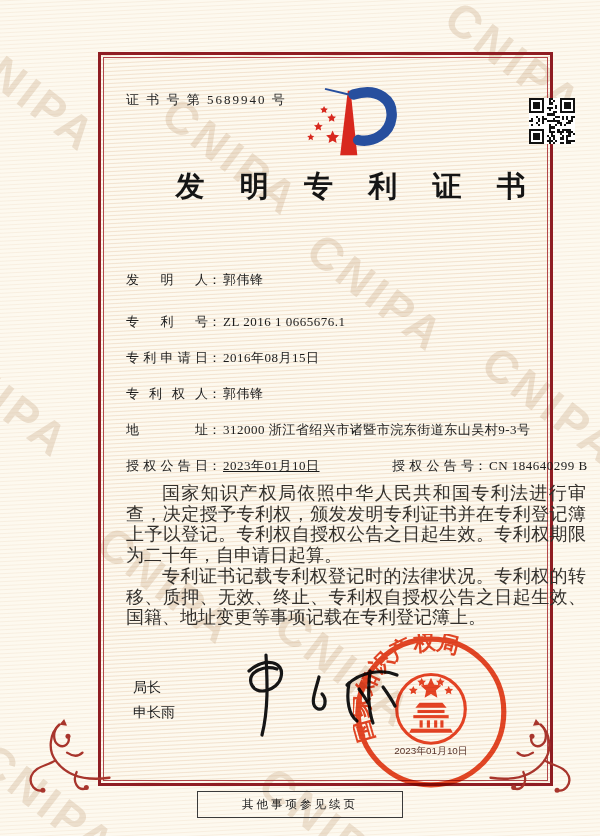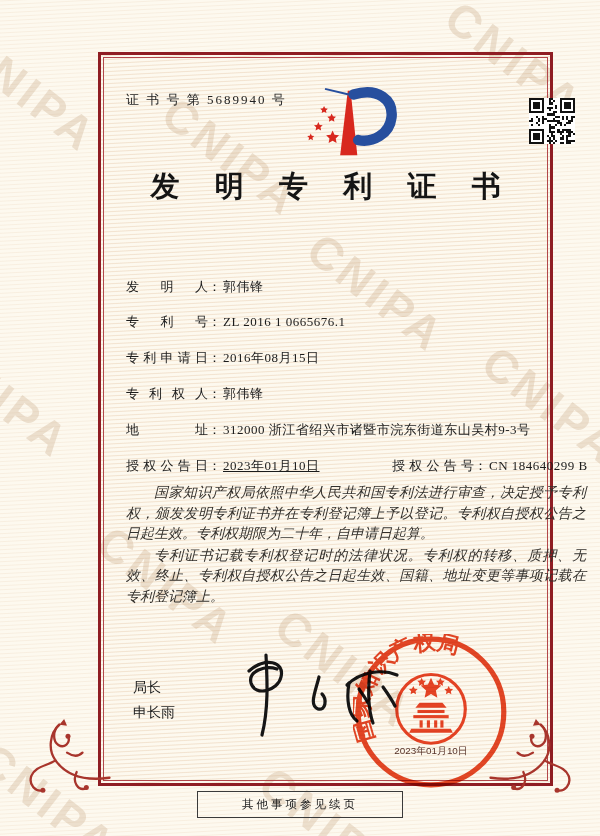--- a/index.html
+++ b/index.html
@@ -28,32 +28,32 @@
     background-image:repeating-linear-gradient(177deg,
       rgba(214,166,120,0) 0px, rgba(214,166,120,0.17) 1px,
       rgba(253,249,238,0) 2px, rgba(253,249,238,0) 4px);
     margin-left:48px;
   }
   .frame-inner{position:absolute;inset:2px;border:1px solid #b2474b;}
   .cert-no{position:absolute;left:25px;top:36px;font-size:13px;letter-spacing:2px;color:#222;}
   .logo{position:absolute;left:195px;top:30px;width:115px;height:76px;}
   .title{
     position:absolute;left:0;top:112px;width:100%;text-align:center;
-    font-size:29px;font-weight:bold;letter-spacing:14px;color:#151515;text-indent:14px;
+    font-size:29px;font-weight:bold;letter-spacing:14px;color:#151515;text-indent:14px;padding-left:25px;
   }
   .qr{position:absolute;left:428px;top:43px;width:46px;height:46px;}
   .frow{position:absolute;left:25px;width:460px;font-size:13px;white-space:nowrap;}
   .flabel{display:inline-block;width:82px;text-align:justify;text-align-last:justify;vertical-align:top;}
   .colon{display:inline-block;margin-right:2px;}
   .fvalue{letter-spacing:0.5px;}
   .grant-right{position:absolute;left:266px;top:0;}
   .paras{position:absolute;left:25px;top:428px;width:460px;}
   .paras p{
-    margin:0 0 1px 0;font-size:14px;line-height:20.5px;text-indent:2em;
-    font-style:italic;color:#33302c;text-align:justify;
+    margin:0 0 1px 0;font-size:18px;line-height:20.5px;text-indent:2em;
+    color:#33302c;text-align:justify;
   }
   .signer{position:absolute;left:32px;top:620px;font-size:14px;line-height:25px;color:#222;}
   .signature{position:absolute;left:120px;top:594px;width:200px;height:95px;}
   .pageinfo{
     position:absolute;left:0;top:700px;width:100%;text-align:center;
     font-size:10.5px;letter-spacing:2px;color:#333;
   }
   .seal{position:absolute;left:353px;top:634px;width:156px;height:156px;z-index:3;mix-blend-mode:multiply;}
   .flourish{position:absolute;width:88px;height:82px;z-index:3;}
   .flourish.bl{left:24px;top:716px;}
@@ -221,21 +221,21 @@
               <rect x="11" y="20" width="1" height="1"></rect>
               <rect x="14" y="20" width="1" height="1"></rect>
               <rect x="15" y="20" width="1" height="1"></rect>
               <rect x="17" y="20" width="1" height="1"></rect>
               <rect x="18" y="20" width="1" height="1"></rect>
             </g>
         </g>
       </svg>
     </div>
 
-    <div class="frow" style="top:223px;">
+    <div class="frow" style="top:216px;">
       <span class="flabel">发明人</span><span class="colon">：</span><span class="fvalue">郭伟锋</span>
     </div>
     <div class="frow" style="top:258px;">
       <span class="flabel">专利号</span><span class="colon">：</span><span class="fvalue">ZL 2016 1 0665676.1</span>
     </div>
     <div class="frow" style="top:294px;">
       <span class="flabel">专利申请日</span><span class="colon">：</span><span class="fvalue">2016年08月15日</span>
     </div>
     <div class="frow" style="top:330px;">
       <span class="flabel">专利权人</span><span class="colon">：</span><span class="fvalue">郭伟锋</span>

